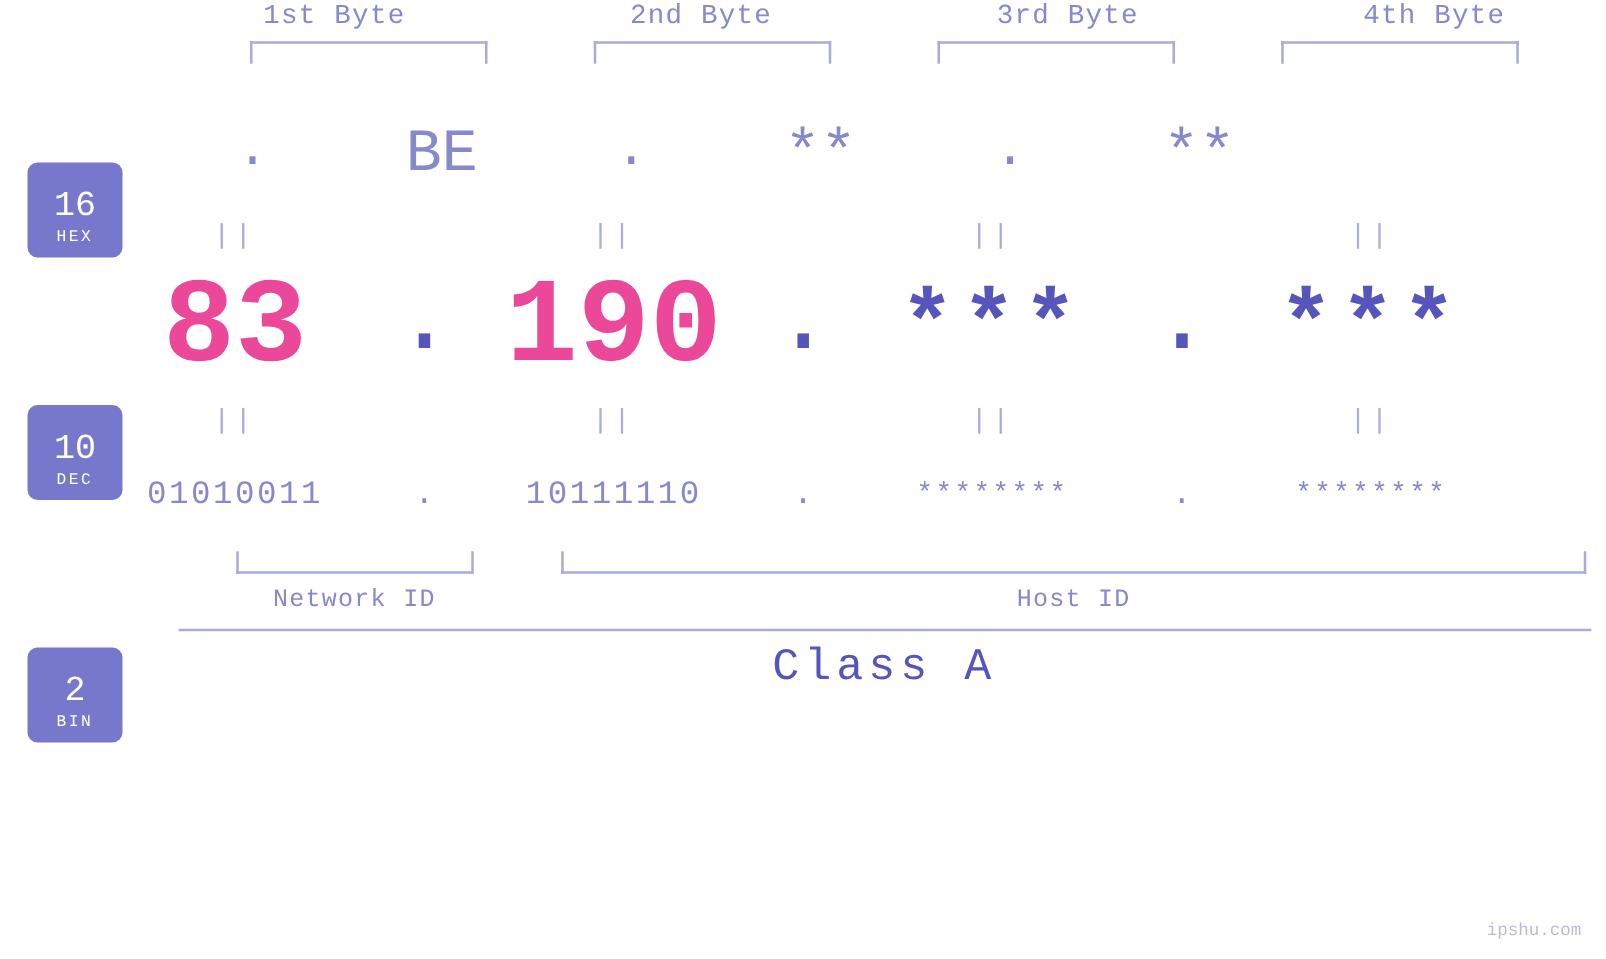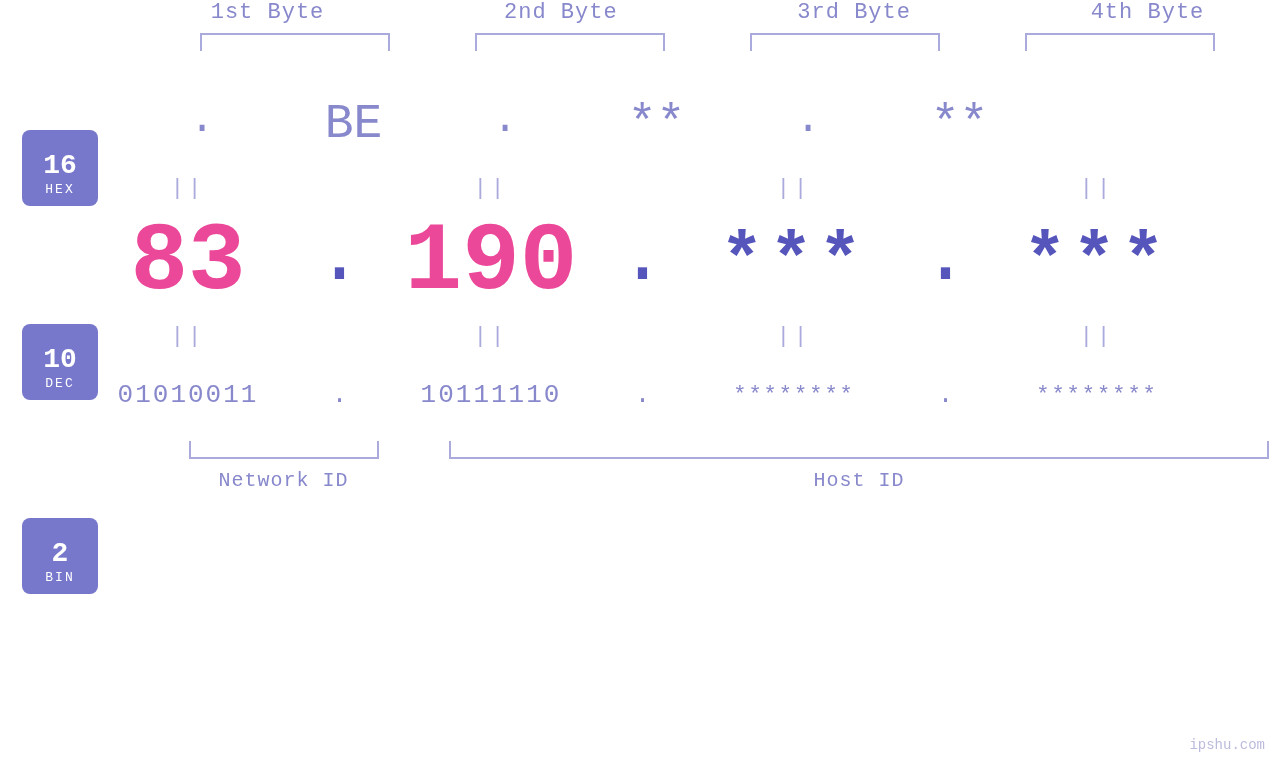--- a/index.html
+++ b/index.html
@@ -82,21 +82,21 @@
       display: flex;
       flex-direction: column;
       align-items: center;
       justify-content: center;
       color: white;
       font-family: 'Courier New', Courier, monospace;
     }
 
     .badge-number {
       font-size: 28px;
-      font-weight: bold;
+      font-weight: normal;
       line-height: 1.1;
       margin-top: 12px;
     }
 
     .badge-label {
       font-size: 13px;
       font-weight: normal;
       letter-spacing: 2px;
     }
 
@@ -359,16 +359,20 @@
 
     <div style="width:820px; height:18px; border:2px solid #aaaadd; border-top:none;"></div>
   </div>
 
   <div style="display:flex; align-items:center; justify-content:space-between; padding-left:130px; height:42px;">
     <div style="width:275px; text-align:center; color:#8888cc; font-size:20px; font-family:'Courier New',Courier,monospace; letter-spacing:1px;">Network ID</div>
     <div style="width:28px;"></div>
     <div style="width:820px; text-align:center; color:#8888cc; font-size:20px; font-family:'Courier New',Courier,monospace; letter-spacing:1px;">Host ID</div>
   </div>
 
+  <div style="width:calc(100% - 155px); margin-left:130px; position:relative; margin-top:2px;">
+    <div style="width:100%; height:2px; background:#aaaadd;"></div>
+    <div style="text-align:center; color:#5555bb; font-size:36px; font-family:'Courier New',Courier,monospace; letter-spacing:4px; padding-top:8px;">Class A</div>
+  </div>
 
   <div class="watermark">ipshu.com</div>
 
 </div>
 
 </body></html>

